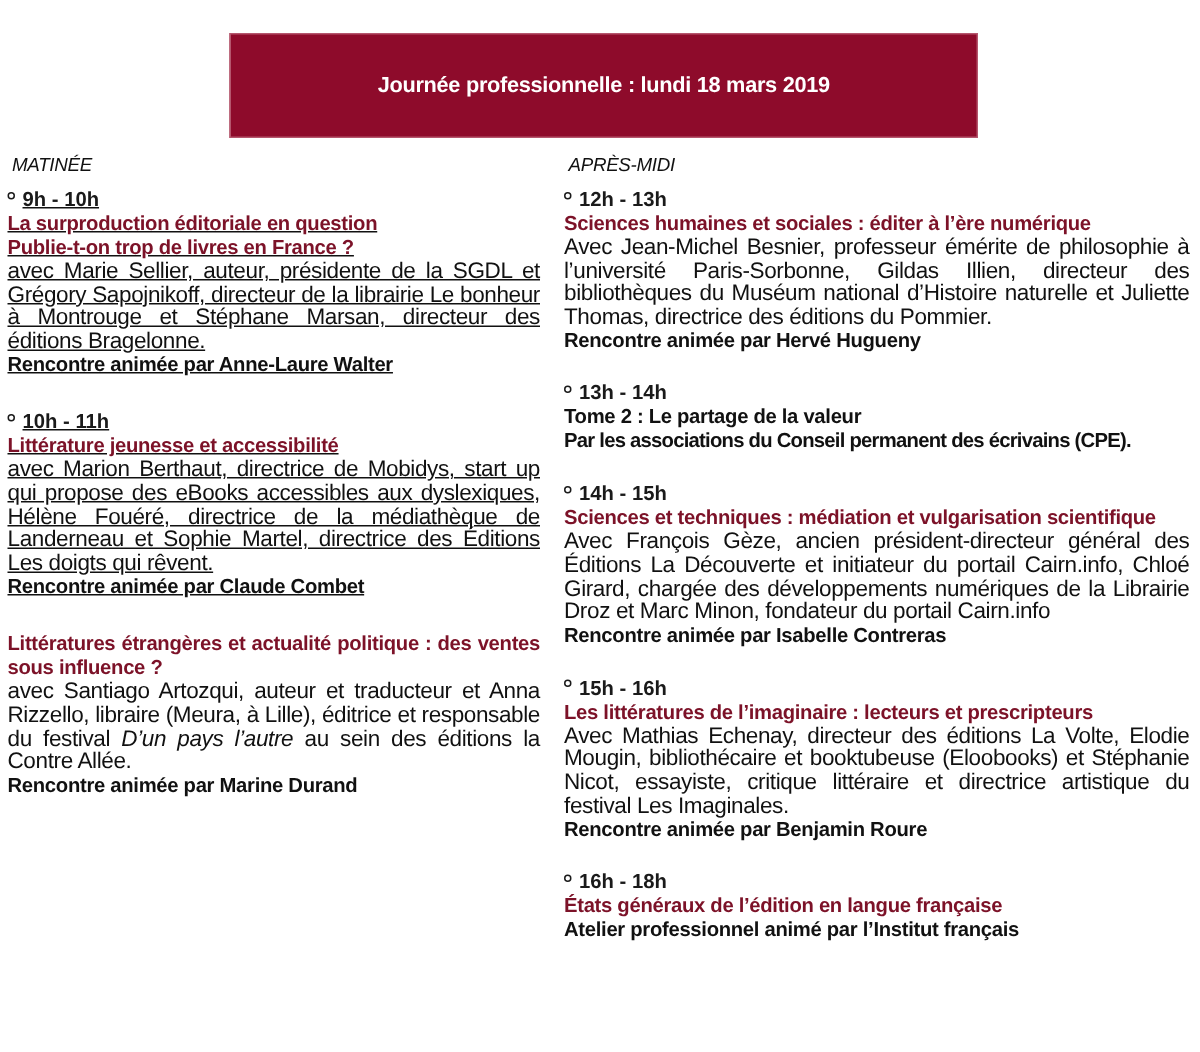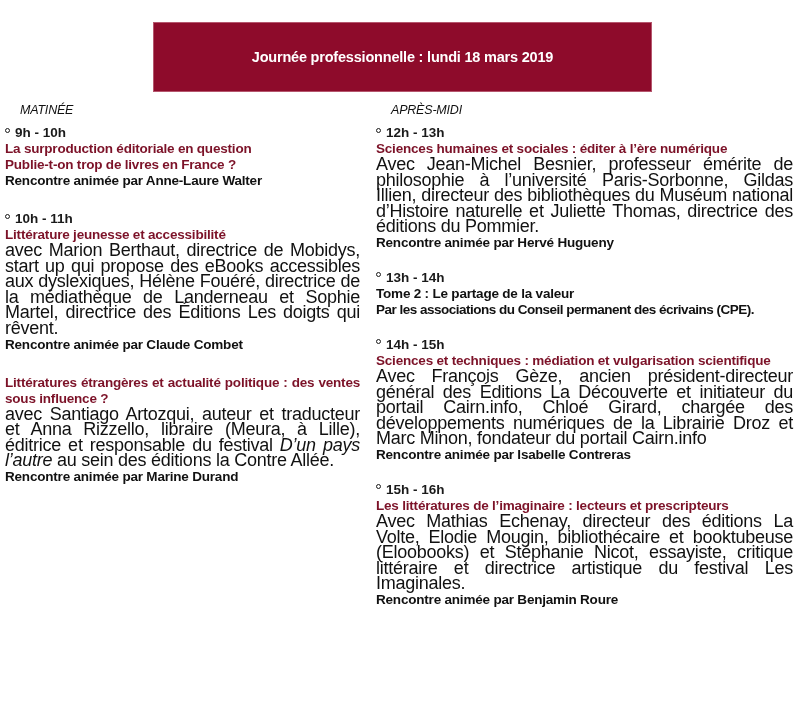--- a/index.html
+++ b/index.html
@@ -12,67 +12,68 @@
       position: absolute; left: 153px; top: 22px; width: 499px; height: 70px;
       background: #8e0b2b; border: 1px solid #b5566d;
       display: flex; flex-direction: column; align-items: center; justify-content: center;
       color: #ffffff; font-weight: bold; font-size: 14.5px; line-height: 19px; text-align: center;
       letter-spacing: -0.2px;
     }
     .col { position: absolute; top: 103px; }
     .col-left { left: 5px; width: 355px; }
     .col-right { left: 376px; width: 417px; }
     .section-label {
-      font-style: italic; font-size: 12.5px; line-height: 15px; margin-left: 15px;
+      font-style: italic; font-size: 12.5px; line-height: 15px; margin-left: 3px;
       margin-bottom: 7px; letter-spacing: -0.2px;
     }
     .session { margin-bottom: 19px; }
     .time {
       font-weight: bold; font-size: 13.5px; line-height: 16px; color: #1a1a1a;
       display: flex; align-items: center;
     }
     .bullet-icon {
       display: inline-block; width: 5px; height: 5px; border: 1.2px solid #1a1a1a;
       border-radius: 50%; margin-right: 5px; margin-top: -6px;
     }
     .title {
       font-weight: bold; font-size: 13.5px; line-height: 16px; color: #7c1228;
       text-align: justify; letter-spacing: -0.2px;
     }
     .title.sub { color: #111111; }
     .desc {
-      font-size: 18px; line-height: 15.6px; text-align: justify; letter-spacing: -0.25px;
+      font-size: 15px; line-height: 15.6px; text-align: justify; letter-spacing: -0.25px;
       color: #111111;
     }
     .desc em { }
     .moderator {
       font-weight: bold; font-size: 13.5px; line-height: 16px; letter-spacing: -0.2px;
       color: #111111;
     }
-    .left-s1 { margin-bottom: 22px; }
+    .left-s1 { margin-bottom: 22px; text-decoration: underline; }
   </style>
 </head>
 <body>
 
 <div class="page">
 
   <div class="banner">
     <div>Journée professionnelle : lundi 18 mars 2019</div>
   </div>
 
   <div class="col col-left">
     <div class="section-label">MATINÉE</div>
 
     <div class="session left-s1">
       <div class="time">
         <span class="bullet-icon"></span>
         <span>9h - 10h</span>
       </div>
       <div class="title">La surproduction éditoriale en question</div>
       <div class="title">Publie-t-on trop de livres en France ?</div>
+      <div class="desc">avec Marie Sellier, auteur, présidente de la SGDL et Grégory Sapojnikoff, directeur de la librairie Le bonheur à Montrouge et Stéphane Marsan, directeur des éditions Bragelonne.</div>
       <div class="moderator">Rencontre animée par Anne-Laure Walter</div>
     </div>
 
     <div class="session left-s1">
       <div class="time">
         <span class="bullet-icon"></span>
         <span>10h - 11h</span>
       </div>
       <div class="title">Littérature jeunesse et accessibilité</div>
       <div class="desc">avec Marion Berthaut, directrice de Mobidys, start up qui propose des eBooks accessibles aux dyslexiques, Hélène Fouéré, directrice de la médiathèque de Landerneau et Sophie Martel, directrice des Éditions Les doigts qui rêvent.</div>
@@ -121,15 +122,23 @@
     <div class="session">
       <div class="time">
         <span class="bullet-icon"></span>
         <span>15h - 16h</span>
       </div>
       <div class="title">Les littératures de l’imaginaire : lecteurs et prescripteurs</div>
       <div class="desc">Avec Mathias Echenay, directeur des éditions La Volte, Elodie Mougin, bibliothécaire et booktubeuse (Eloobooks) et Stéphanie Nicot, essayiste, critique littéraire et directrice artistique du festival Les Imaginales.</div>
       <div class="moderator">Rencontre animée par Benjamin Roure</div>
     </div>
 
+    <div class="session">
+      <div class="time">
+        <span class="bullet-icon"></span>
+        <span>16h - 18h</span>
+      </div>
+      <div class="title">États généraux de l’édition en langue française</div>
+      <div class="moderator">Atelier professionnel animé par l’Institut français</div>
+    </div>
   </div>
 
 </div>
 
 </body></html>

